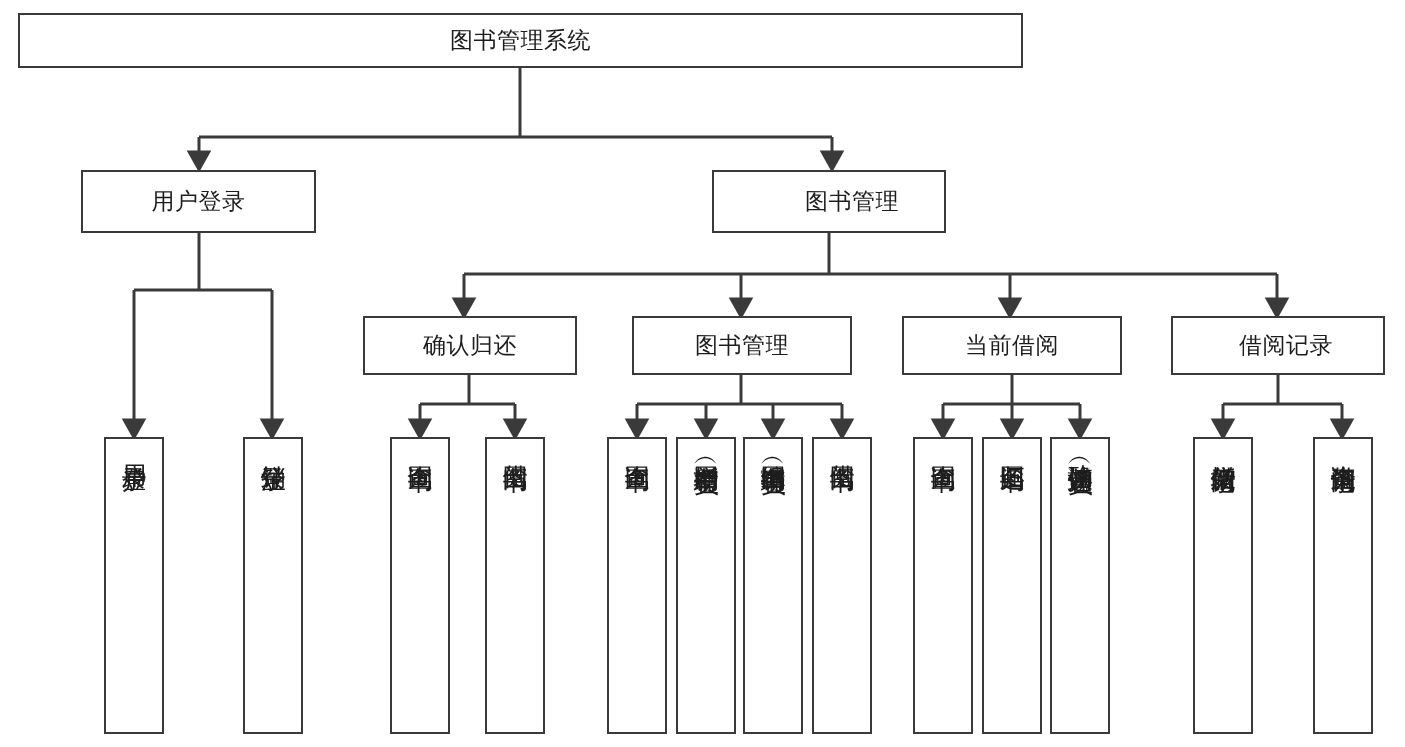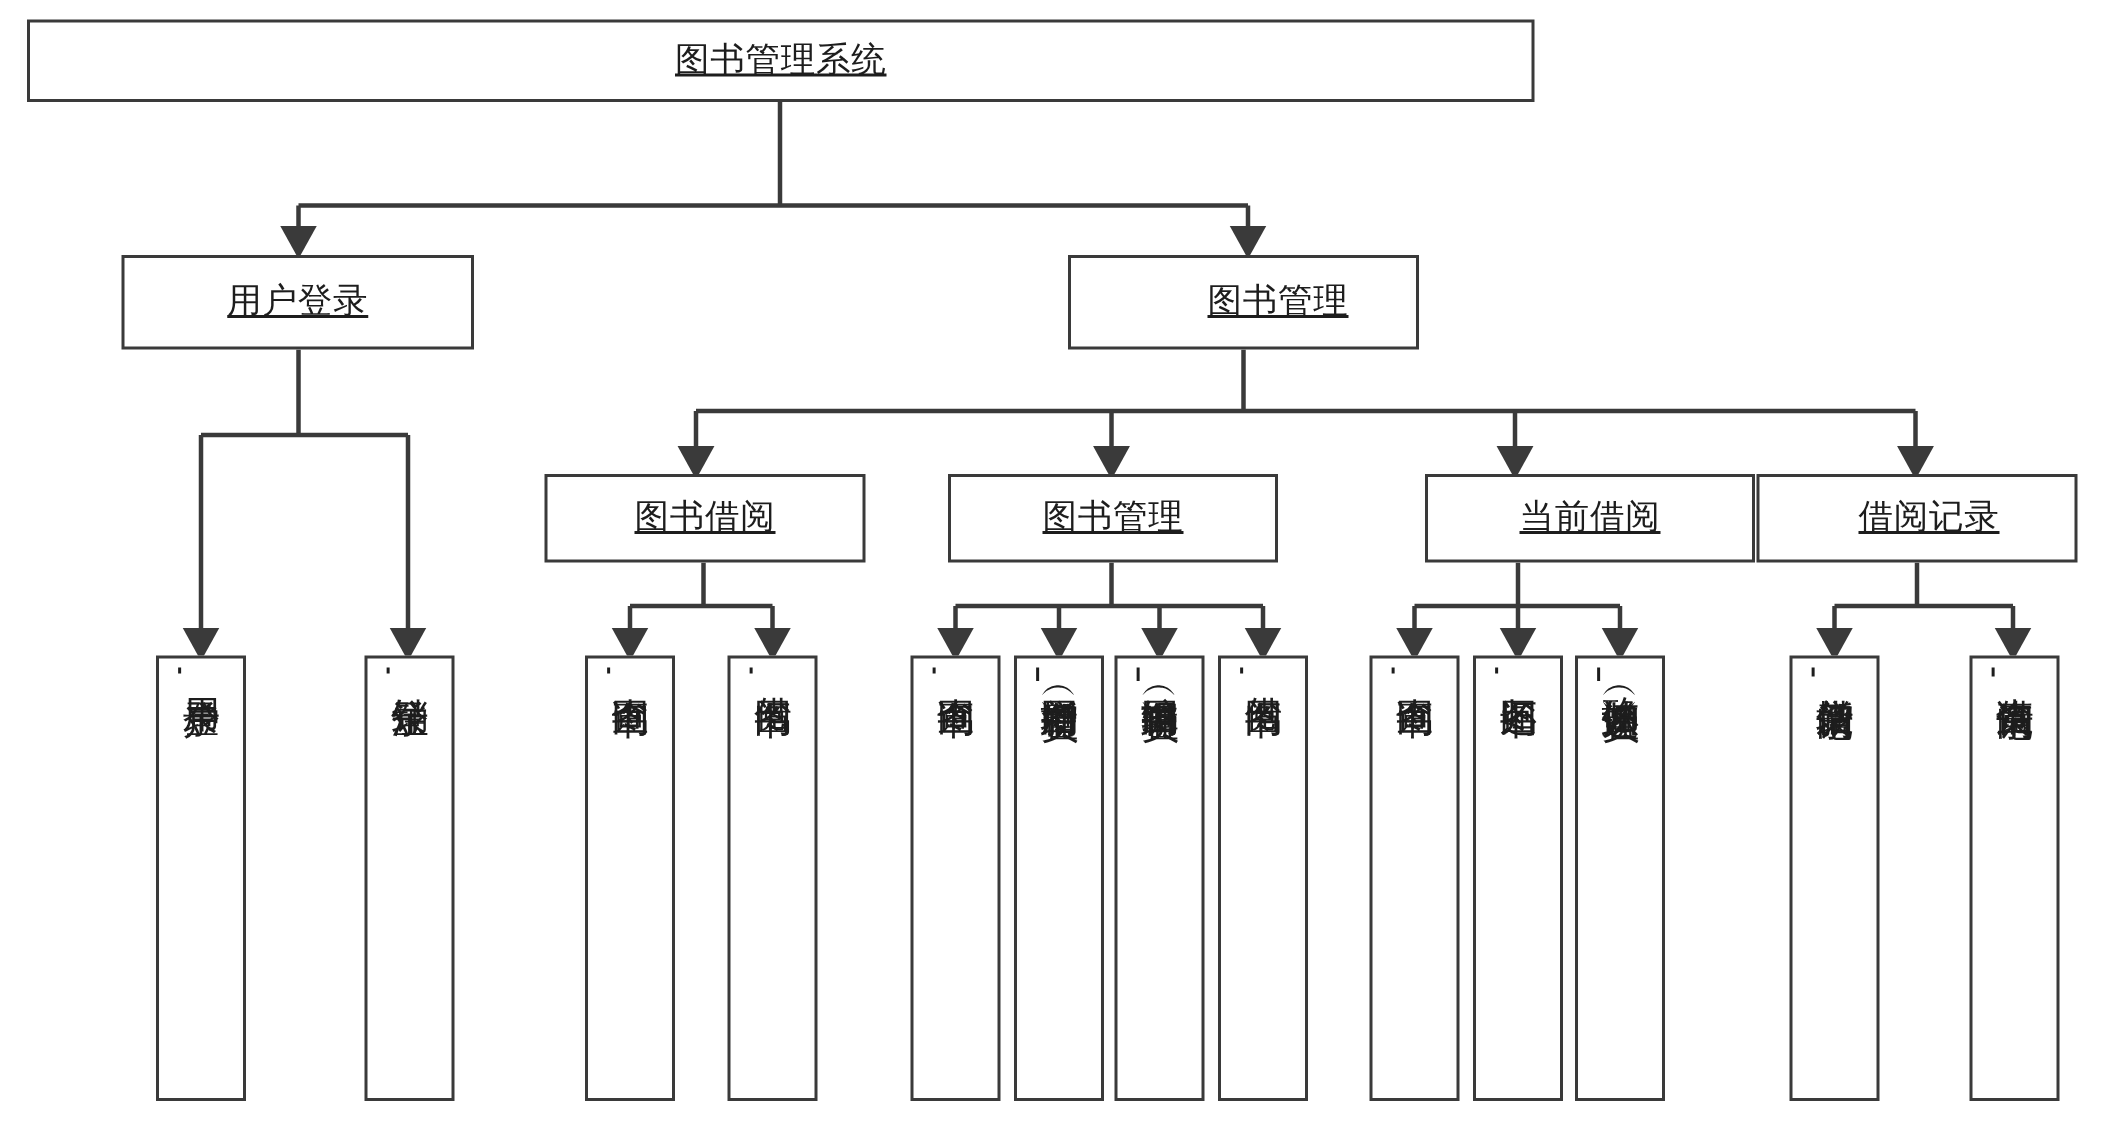--- a/index.html
+++ b/index.html
@@ -35,21 +35,20 @@
     align-items: center;
     justify-content: center;
     color: #1d1d1d;
   }
   .node-label {
     display: block;
     text-align: left;
     line-height: 1.12;
     letter-spacing: 0.5px;
     white-space: nowrap;
-    text-decoration: underline;
   }
   
   .node.horiz .node-label {
     writing-mode: horizontal-tb;
     font-size: 23px;
   }
   .node.root .node-label {
     font-size: 23px;
   }
   
@@ -136,26 +135,26 @@
   </div>
 
   <div class="node horiz" style="left:81px; top:170px; width:235px; height:63px;">
     <span class="node-label">用户登录</span>
   </div>
   <div class="node horiz" style="left:712px; top:170px; width:234px; height:63px;padding-left:46px;">
     <span class="node-label">图书管理</span>
   </div>
 
   <div class="node horiz" style="left:363px; top:316px; width:214px; height:59px;">
-    <span class="node-label">图书借阅</span>
+    <span class="node-label">确认归还</span>
   </div>
   <div class="node horiz" style="left:632px; top:316px; width:220px; height:59px;">
     <span class="node-label">图书管理</span>
   </div>
-  <div class="node horiz" style="left:902px; top:316px; width:220px; height:59px;margin-left:48px;">
+  <div class="node horiz" style="left:902px; top:316px; width:220px; height:59px;">
     <span class="node-label">当前借阅</span>
   </div>
   <div class="node horiz" style="left:1171px; top:316px; width:214px; height:59px;padding-left:16px;">
     <span class="node-label">借阅记录</span>
   </div>
 
   <div class="node vert" style="left:104px; top:437px; width:60px; height:297px;">
     <span class="node-label">用户登录</span>
   </div>
   <div class="node vert" style="left:243px; top:437px; width:60px; height:297px;">

